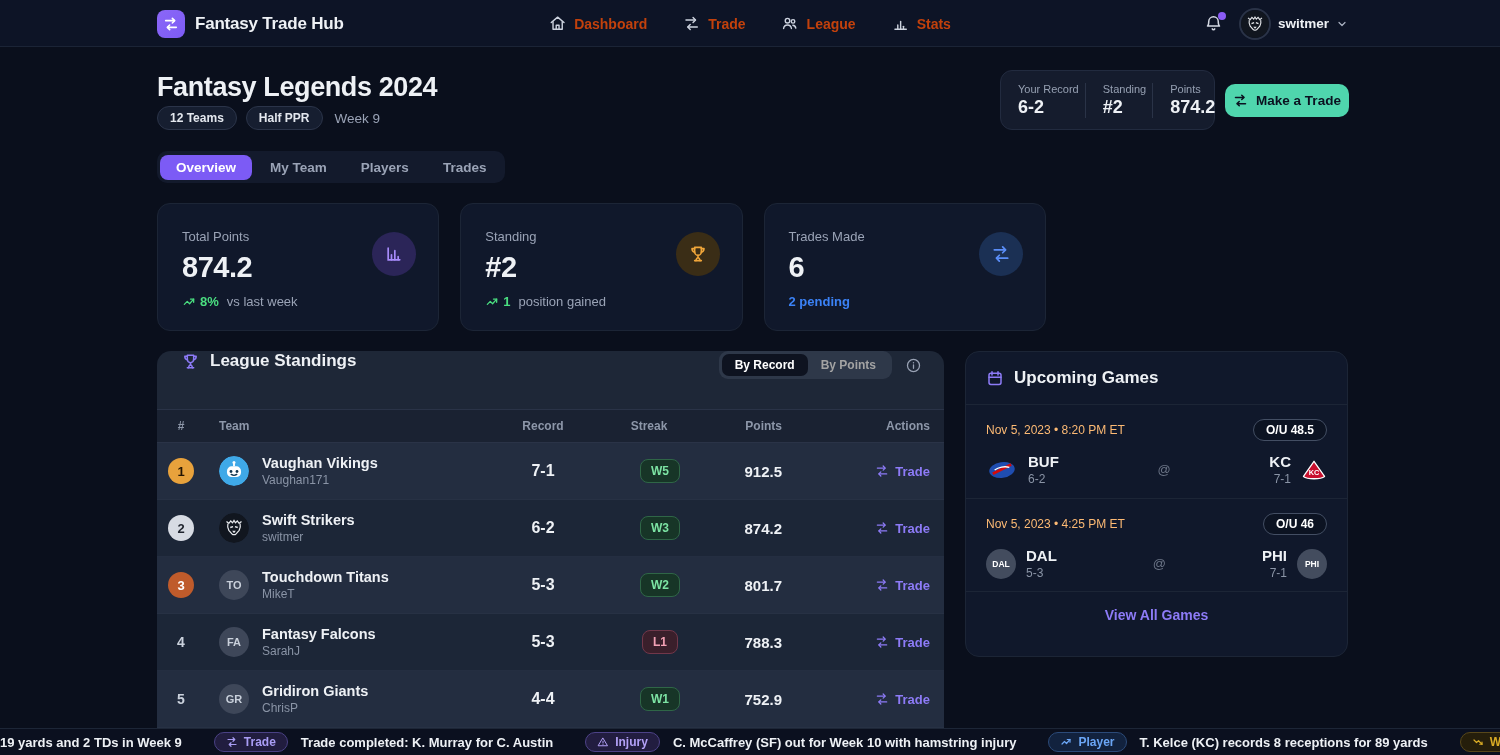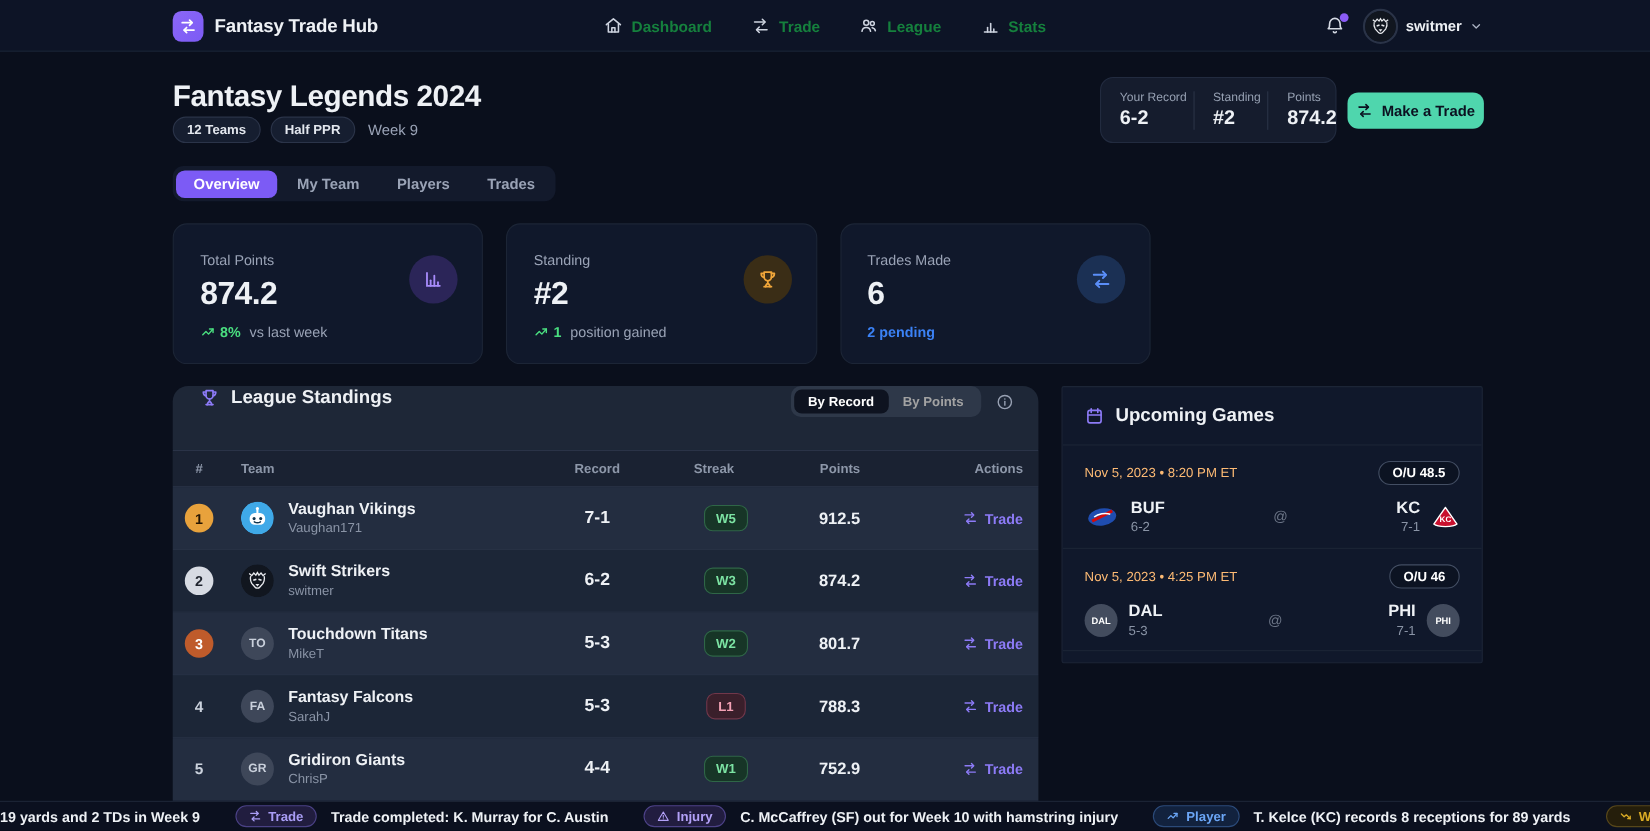--- a/index.html
+++ b/index.html
@@ -10,21 +10,21 @@
 
   
   .navbar { position:absolute; top:0; left:0; right:0; height:47px; background:#0d1426;
             border-bottom:1px solid #1b2436; }
   .brand { position:absolute; left:157px; top:0; height:47px; display:flex; align-items:center; gap:10px; }
   .brand-logo { width:28px; height:28px; border-radius:8px; background:linear-gradient(135deg,#8b67f7,#7c5bf5);
                 display:flex; align-items:center; justify-content:center; color:#fff; }
   .brand-name { font-size:17px; font-weight:800; letter-spacing:-0.2px; }
   .nav-center { position:absolute; left:50%; top:0; transform:translateX(-50%); height:47px;
                 display:flex; align-items:center; gap:36px; }
-  .nav-item { display:flex; align-items:flex-end; gap:8px; font-size:14px; font-weight:600; color:#15803d; cursor:pointer; }
+  .nav-item { display:flex; align-items:flex-end; gap:8px; font-size:14px; font-weight:600; color:#c2410c; cursor:pointer; }
   .nav-item .nicon { color:#cdd3df; }
   .nav-right { position:absolute; right:152px; top:0; height:47px; display:flex; align-items:center; gap:16px; }
   .bell-wrap { position:relative; color:#d4d9e3; cursor:pointer; }
   .bell-dot { position:absolute; top:-2px; right:-3px; width:8px; height:8px; border-radius:50%; background:#8b5cf6; }
   .nav-avatar { width:32px; height:32px; border-radius:50%; overflow:hidden; border:2px solid #2a3347; }
   .nav-user { display:flex; align-items:center; gap:7px; cursor:pointer; }
   .nav-username { font-size:13.5px; font-weight:700; }
   .chev { color:#aab2c2; }
 
   
@@ -110,22 +110,22 @@
   .record-cell { text-align:center; font-size:16px; font-weight:800; }
   .streak-cell { display:flex; justify-content:center; }
   .streak-pill { padding:4px 10px; border-radius:8px; font-size:12px; font-weight:700;margin-left:22px; }
   .streak-win { background:#173527; border:1px solid #2f6647; color:#7ce3a3; }
   .streak-loss { background:#3a1f2b; border:1px solid #71374a; color:#f3a1b5; }
   .points-cell { text-align:right; padding-right:9px; font-size:15px; font-weight:800; }
   .action-cell { display:flex; justify-content:flex-end; padding-right:14px; }
   .trade-link { display:flex; align-items:center; gap:6px; color:#8d7bf7; font-size:13px; font-weight:700; cursor:pointer; }
 
   
-  .upcoming { position:absolute; left:965px; top:351px; width:383px; height:252px; background:#10182b;
-              border:1px solid #1c2536; border-radius:2px; overflow:hidden; }
+  .upcoming { position:absolute; left:965px; top:351px; width:383px; height:306px; background:#10182b;
+              border:1px solid #1c2536; border-radius:14px; overflow:hidden; }
   .ug-header { height:53px; display:flex; align-items:center; gap:10px; padding:0 20px; border-bottom:1px solid #1c2536; }
   .ug-title-icon { color:#8d7bf7; }
   .ug-title { font-size:17px; font-weight:800; }
   .game { height:93px; padding:14px 20px 0; }
   .game + .game { border-top:1px solid #1c2536; }
   .game-top { display:flex; align-items:center; justify-content:space-between; }
   .game-date { font-size:12px; color:#fdba74; font-weight:500; }
   .ou-pill { padding:3px 12px; border-radius:999px; border:1px solid #434e63; background:#0c1322;
              font-size:12px; font-weight:800; color:#fff; }
   .game-teams { display:flex; align-items:center; justify-content:space-between; margin-top:12px; }

